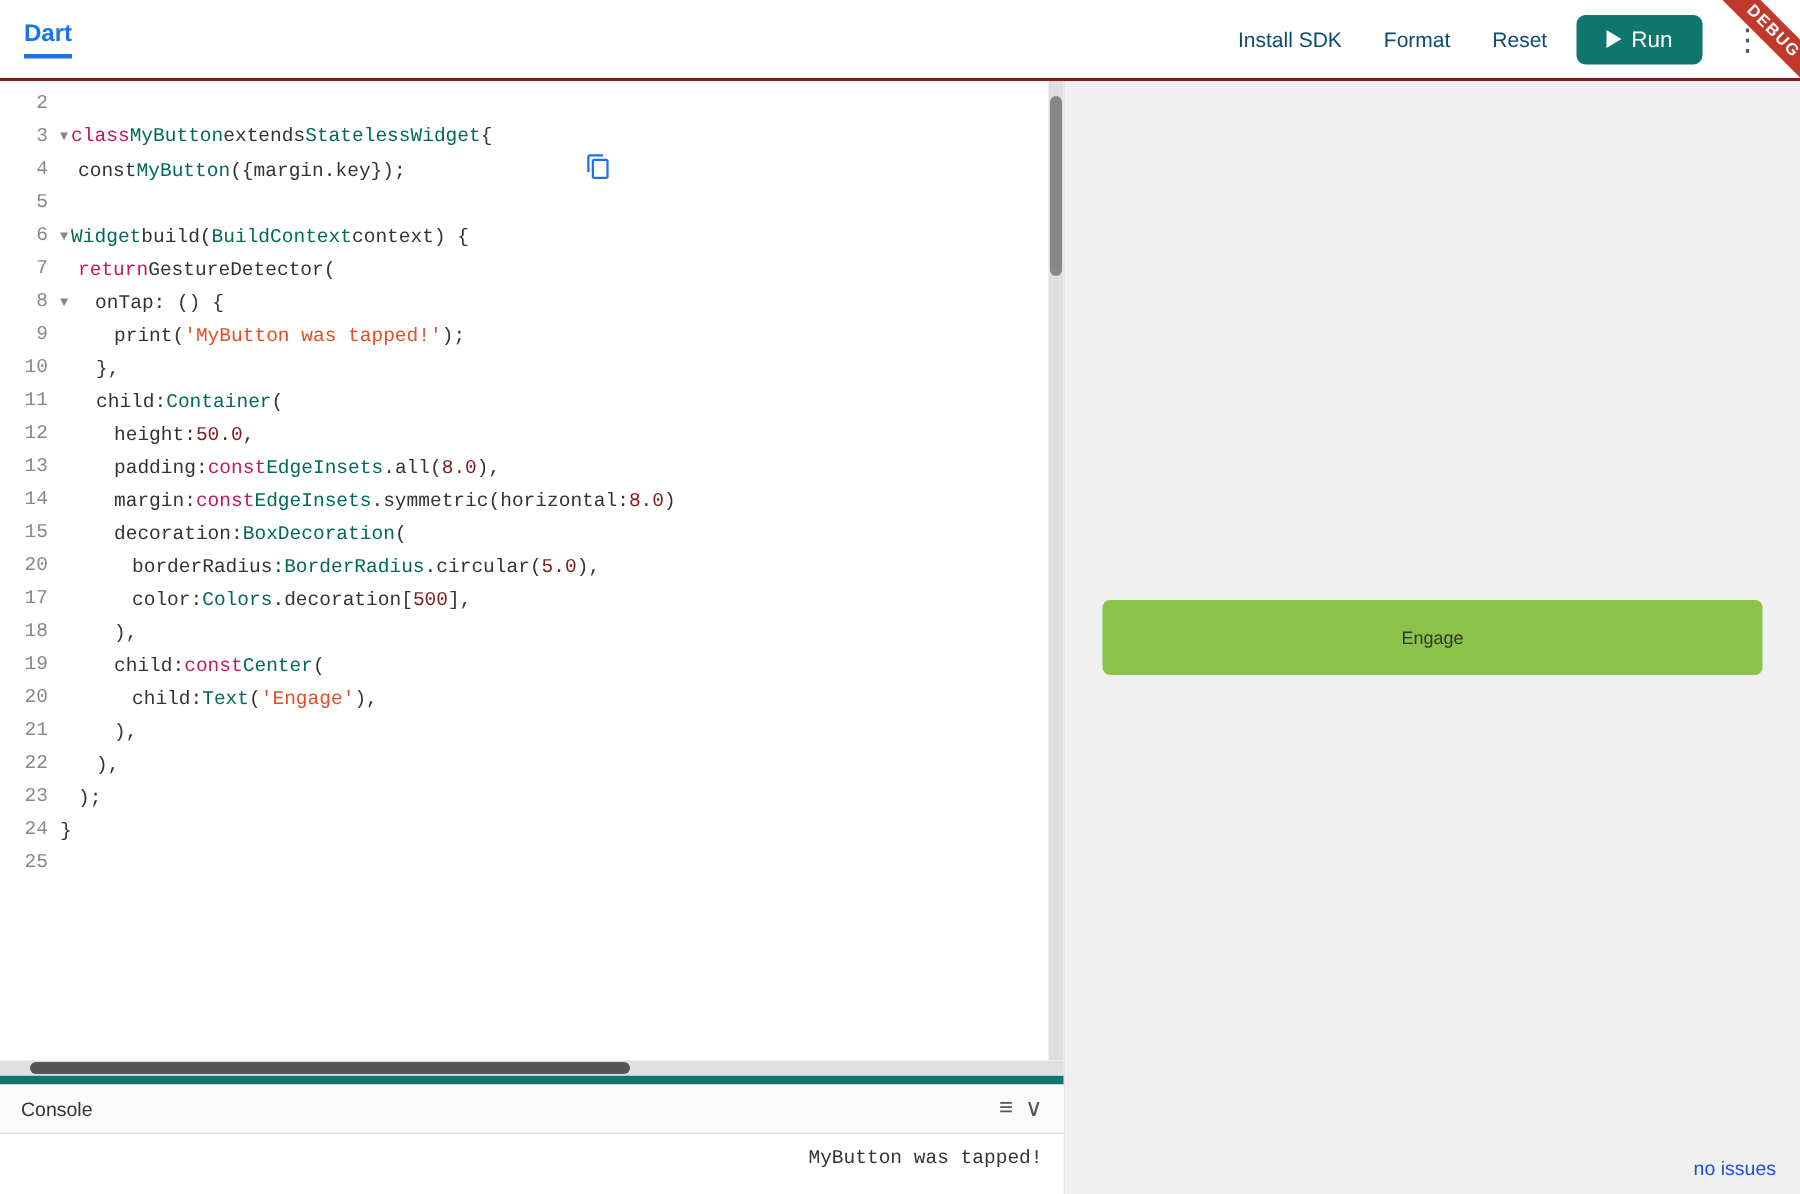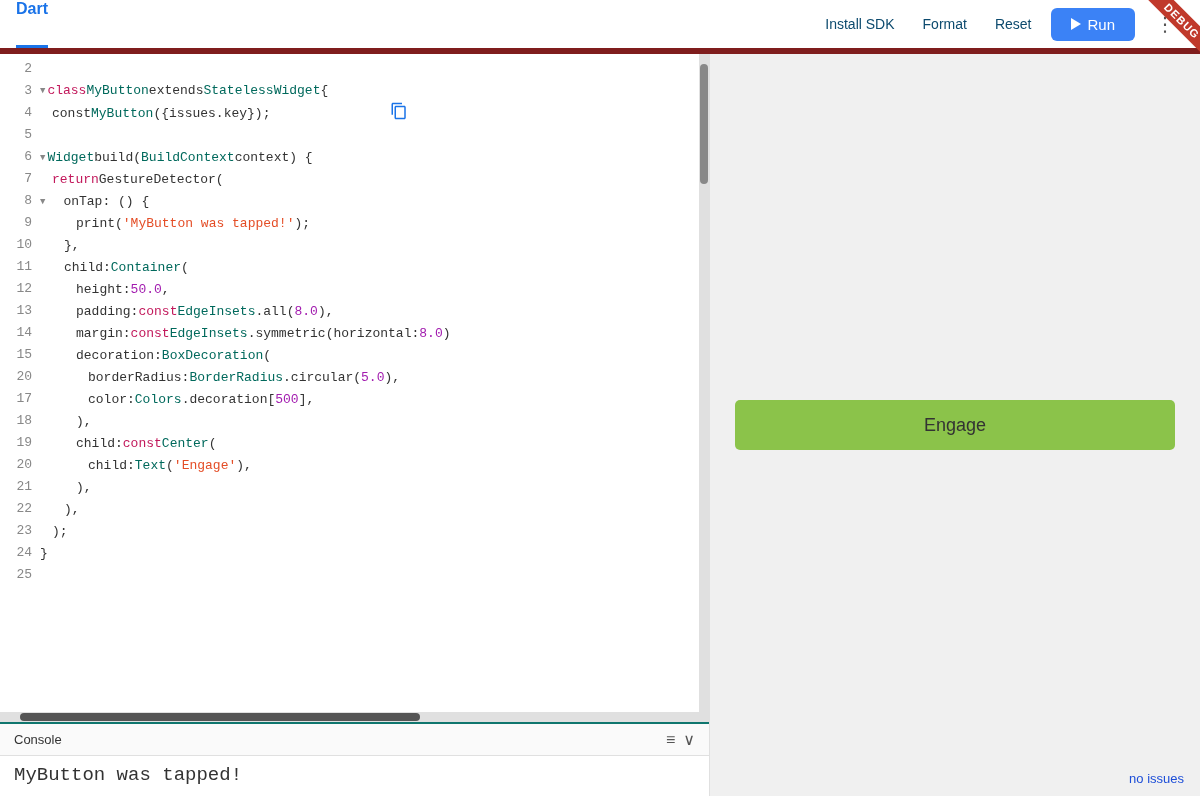--- a/index.html
+++ b/index.html
@@ -6,22 +6,23 @@
     body {
       font-family: -apple-system, BlinkMacSystemFont, 'Segoe UI', sans-serif;
       background: #f5f5f5;
       height: 796px;
       overflow: hidden;
     }
 
     
     .header {
       display: flex;
+      align-items: center;
       background: #fff;
-      border-bottom: 6px solid #7f1d1d;
+      border-bottom: 2px solid #7f1d1d;
       padding: 0 16px;
       height: 54px;
       position: relative;
       gap: 16px;
     }
     .header-tab {
       font-size: 16px;
       font-weight: 600;
       color: #1a73e8;
       padding-bottom: 4px;
@@ -36,21 +37,21 @@
     }
     .header-btn-text {
       background: none;
       border: none;
       color: #0c4a6e;
       font-size: 14px;
       cursor: pointer;
       padding: 6px 8px;
     }
     .run-btn {
-      background: #3b82f6;
+      background: #0f766e;
       color: #fff;
       border: none;
       border-radius: 6px;
       padding: 8px 20px;
       font-size: 15px;
       font-weight: 500;
       cursor: pointer;
       display: flex;
       align-items: center;
       gap: 6px;
@@ -154,21 +155,21 @@
 
     .fold-arrow {
       color: #888;
       font-size: 9px;
       margin-right: 2px;
       user-select: none;
     }
     .c-string { color: #e44d26; }
     .c-annotation { color: #2e7d32; }
     .c-default { color: #333; }
-    .c-num { color: #a21caf; }
+    .c-num { color: #7f1d1d; }
     .c-pink { color: #c2185b; }
     .c-teal { color: #00695c; }
 
     
     .scrollbar-area {
       width: 10px;
       background: #e0e0e0;
       position: relative;
     }
     .scrollbar-thumb {
@@ -204,21 +205,21 @@
       top: 2px;
       background: none;
       border: none;
       cursor: pointer;
       color: #1a73e8;
       font-size: 18px;
     }
 
     
     .console-panel {
-      border-top: 2px solid #0f766e;
+      border-top: 6px solid #0f766e;
       background: #fff;
     }
     .console-header {
       display: flex;
       align-items: center;
       padding: 6px 14px;
       border-bottom: 1px solid #e0e0e0;
       background: #fafafa;
     }
     .console-title {
@@ -235,43 +236,44 @@
     .console-icon-btn {
       background: none;
       border: none;
       cursor: pointer;
       color: #555;
       font-size: 16px;
     }
     .console-body {
       padding: 8px 14px;
       font-family: 'Courier New', Courier, monospace;
-      font-size: 19px;
+      font-size: 13px;
       color: #333;
       min-height: 40px;
+      text-align: right;
     }
 
     
     .preview-panel {
       flex: 1;
       background: #f0f0f0;
       position: relative;
       display: flex;
       align-items: center;
       justify-content: center;
     }
 
     .engage-button {
       background: #8bc34a;
       color: #333;
       border: none;
       border-radius: 5px;
       width: 440px;
       height: 50px;
-      font-size: 18px;
+      font-size: 12px;
       cursor: pointer;
       font-family: -apple-system, sans-serif;
     }
 
     
     .no-issues {
       position: absolute;
       bottom: 10px;
       right: 16px;
       font-size: 13px;
@@ -338,21 +340,21 @@
             <span class="c-teal">MyButton </span>
             <span class="c-default">extends </span>
             <span class="c-teal">StatelessWidget</span>
             <span class="c-default"> {</span>
         </div>
 
         <div class="code-line">
           <span style="width:12px;display:inline-block"></span>
           <span class="c-default">const </span>
             <span class="c-teal">MyButton</span>
-            <span class="c-default">({issues.key});</span>
+            <span class="c-default">({margin.key});</span>
           <button class="copy-icon-btn" title="Copy" style="position:static;margin-left:120px;">
             
             <svg width="18" height="18" viewBox="0 0 24 24" fill="#1a73e8">
                 <path d="M16 1H4c-1.1 0-2 .9-2 2v14h2V3h12V1zm3 4H8c-1.1 0-2 .9-2 2v14c0 1.1.9 2 2 2h11c1.1 0 2-.9 2-2V7c0-1.1-.9-2-2-2zm0 16H8V7h11v14z"></path>
               </svg>
           </button>
         </div>
 
         <div class="code-line">&nbsp;</div>
 

